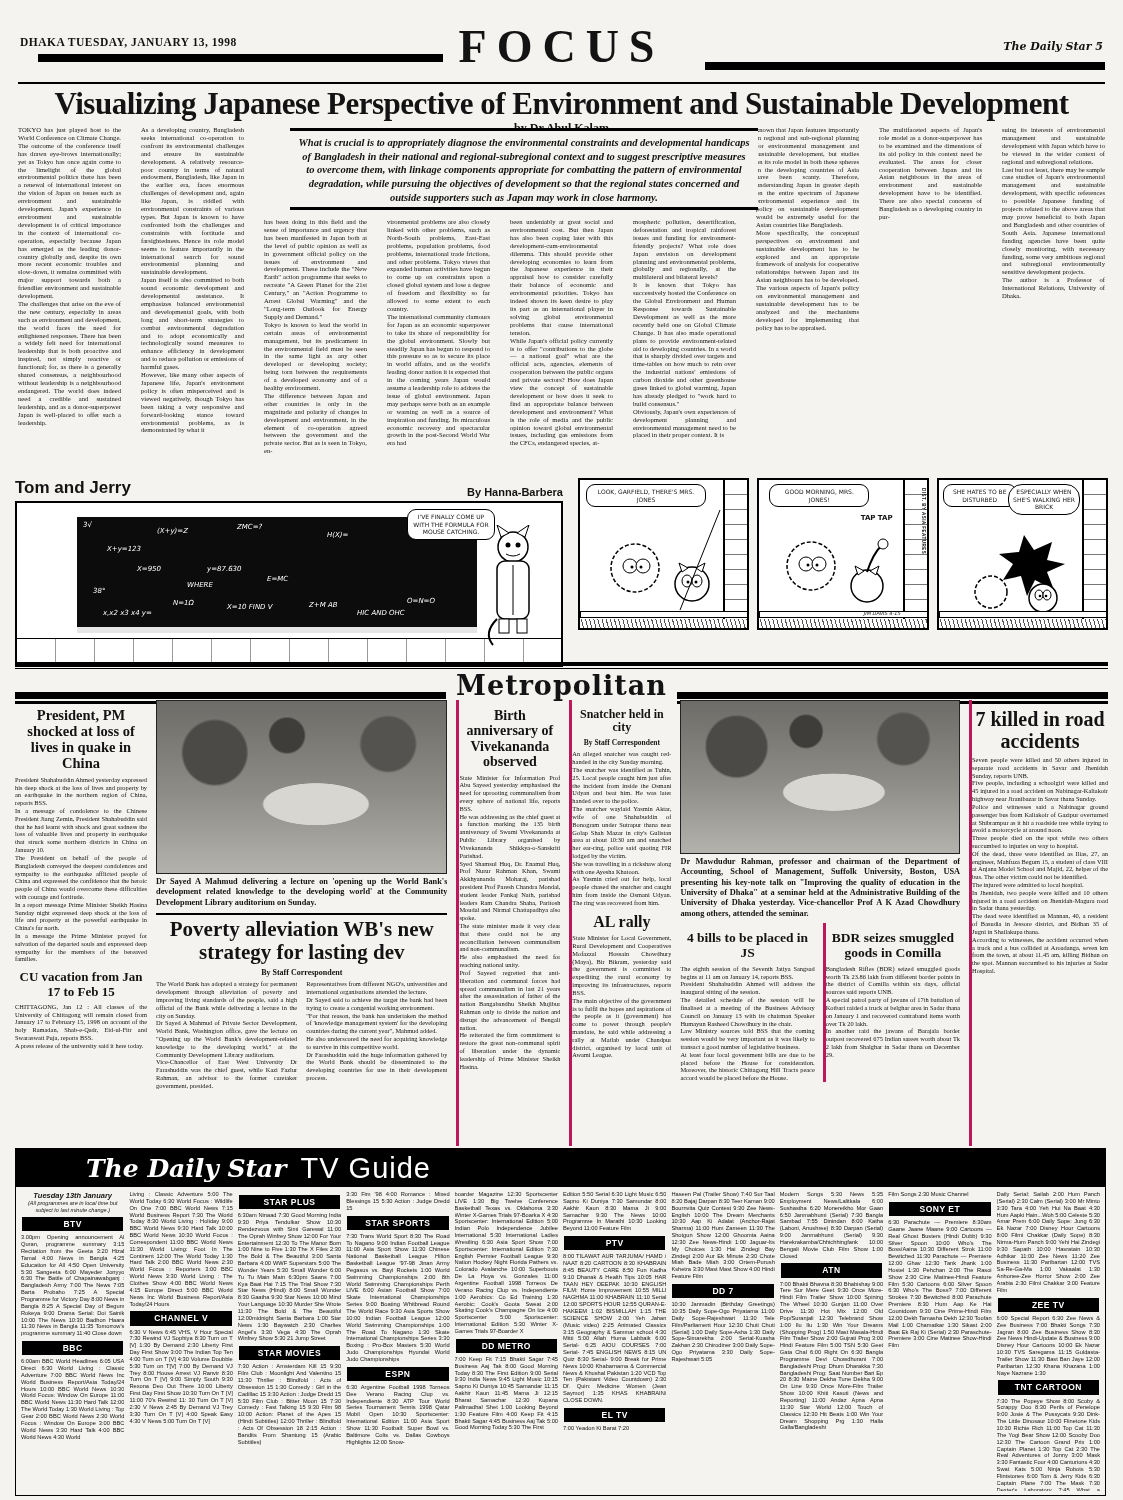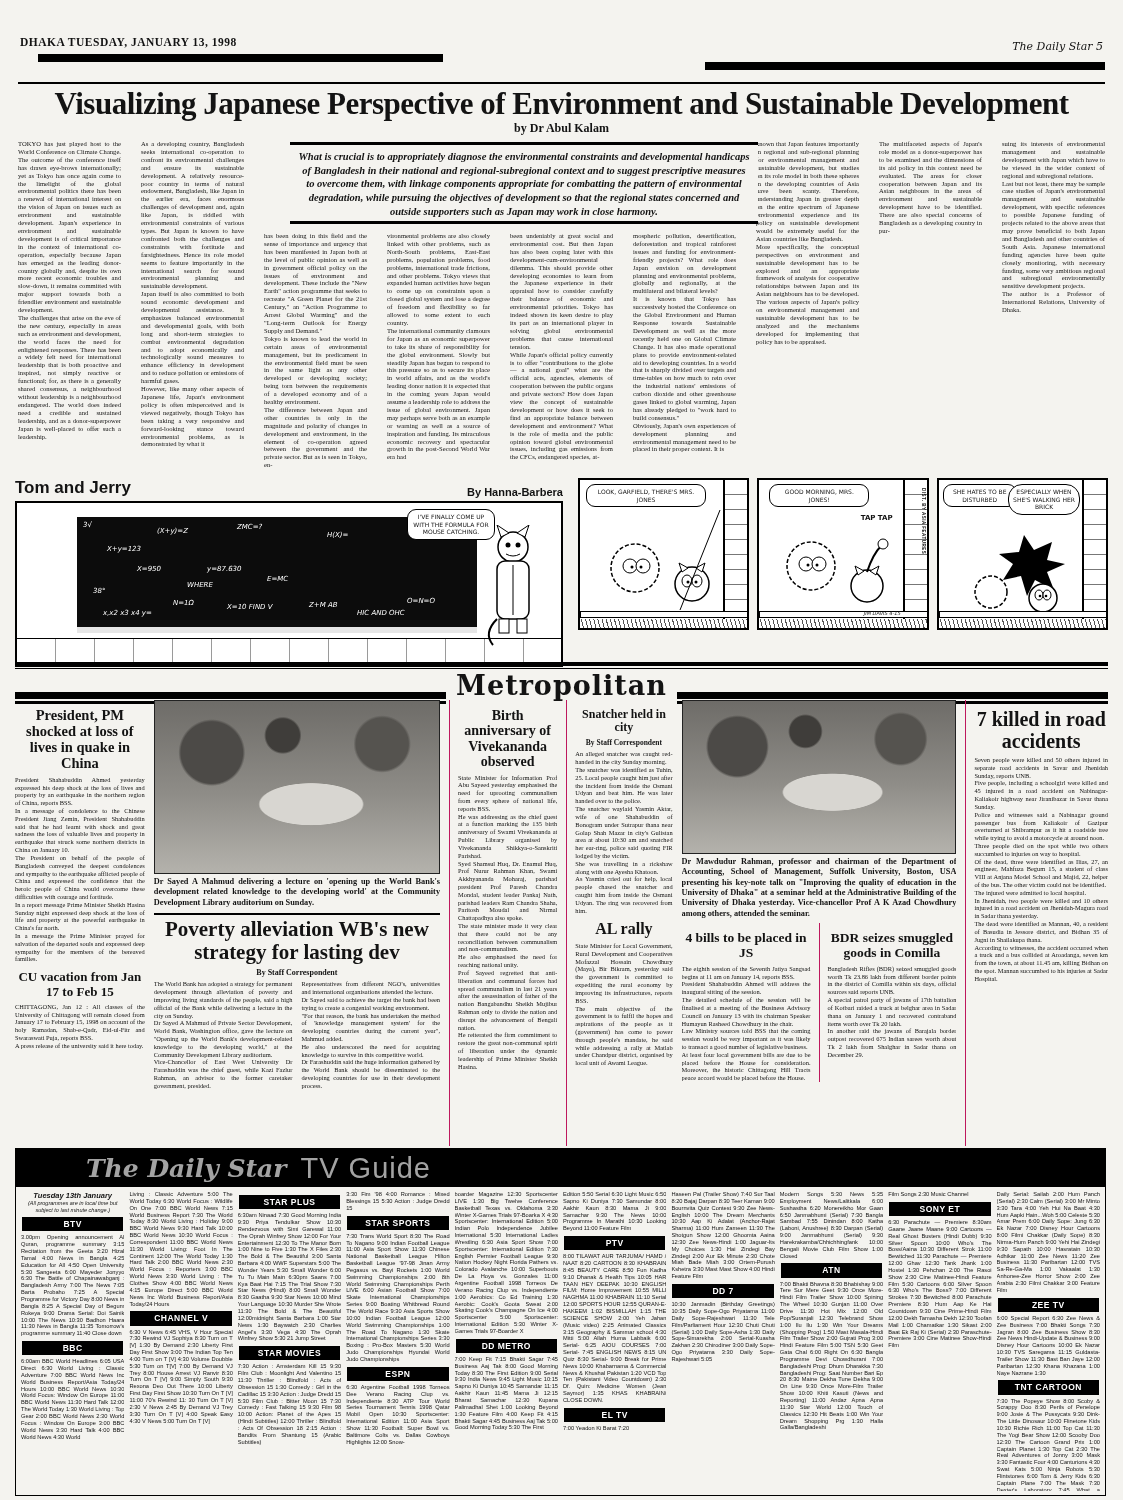--- a/index.html
+++ b/index.html
@@ -3,32 +3,32 @@
 <meta charset="utf-8">
 <style>
   html,body{margin:0;padding:0;}
   body{width:1123px;height:1500px;position:relative;background:#f4f3ef;color:#131313;
        font-family:"Liberation Serif",serif;overflow:hidden;}
   
   #masthead{position:absolute;left:18px;top:24px;width:1087px;height:58px;}
   .mdate{position:absolute;left:2px;top:12px;font-weight:bold;font-size:11.5px;letter-spacing:.5px;}
   .msection{position:absolute;left:50%;transform:translateX(-50%);top:-4px;font-weight:bold;
             font-size:46px;letter-spacing:10px;font-family:"Liberation Serif",serif;}
-  .mpaper{position:absolute;right:2px;top:16px;font-weight:normal;font-style:italic;
+  .mpaper{position:absolute;right:2px;top:16px;font-weight:bold;font-style:italic;
           font-size:11px;font-family:"DejaVu Serif",serif;}
   .bar{position:absolute;background:#000;height:8px;}
   .bl{left:20px;top:30px;width:405px;}
   .br{right:0;top:38px;width:400px;}
   #mrule{position:absolute;left:18px;top:82px;width:1087px;border-top:2px solid #000;}
   
   #headline{position:absolute;left:18px;top:86px;width:1087px;margin:0;text-align:center;
             font-size:31px;font-weight:bold;letter-spacing:-.5px;white-space:nowrap;}
   #fbyline{position:absolute;left:18px;top:121px;width:1087px;text-align:center;
            font-weight:bold;font-size:12px;}
-  #farticle{position:absolute;left:18px;top:140px;width:1087px;height:338px;display:flex;gap:20px;}
+  #farticle{position:absolute;left:18px;top:126px;width:1087px;height:338px;display:flex;gap:20px;}
   .fcol{flex:1;overflow:hidden;font-size:6.6px;line-height:1.2;text-align:justify;
         white-space:pre-line;height:338px;}
   .under-quote{padding-top:92px;height:246px;}
   #quotebox{position:absolute;left:272px;top:2px;width:468px;height:82px;
             border-top:3px solid #000;border-bottom:3px solid #000;padding:5px 8px;
             font-weight:bold;font-style:italic;font-size:10.5px;line-height:1.3;
             text-align:center;background:#f4f3ef;box-sizing:border-box;overflow:hidden;}
   
   .comic-h{font-family:"Liberation Sans",sans-serif;font-weight:bold;}
   #tj{position:absolute;left:15px;top:478px;width:548px;}
@@ -65,55 +65,56 @@
   #metroband{position:absolute;left:15px;top:662px;width:1093px;}
   #metroband .toprule{border-top:4px solid #000;border-bottom:1px solid #000;height:2px;}
   #metroband .mid{display:flex;align-items:flex-end;gap:10px;margin-top:1px;}
   #metroband .mbar{flex:1;height:7px;background:#000;border-bottom:2px solid #f4f3ef;box-shadow:0 3px #000;}
   #metroband .mtitle{font-weight:bold;font-size:27px;font-family:"DejaVu Serif",serif;letter-spacing:1px;}
   #metro{position:absolute;left:15px;top:700px;width:1093px;height:446px;display:flex;gap:9px;}
   .mcol{overflow:hidden;height:446px;}
   .mhead{font-weight:bold;text-align:center;line-height:1.1;margin:8px 0 4px;}
   .mbody{font-size:6.4px;line-height:1.22;text-align:justify;white-space:pre-line;}
   .mby{font-weight:bold;font-size:8px;text-align:center;margin:2px 0 3px;}
-  .vr{border-left:1px solid #be185d;padding-left:8px;}
+  .vr{border-left:3px solid #be185d;}
   .photo{border:1px solid #222;background:
      radial-gradient(ellipse 60% 40% at 55% 60%,#d8d6d1 0 30%,transparent 31%),
      radial-gradient(circle at 20% 30%,#4c4a47 0 12%,transparent 13%),
      radial-gradient(circle at 80% 25%,#55534f 0 10%,transparent 11%),
      radial-gradient(circle at 45% 20%,#3f3d3a 0 8%,transparent 9%),
      linear-gradient(#6e6c68,#8f8d88 55%,#b4b2ac);}
   .caption{font-weight:bold;font-size:8.3px;line-height:1.25;text-align:justify;margin-top:3px;}
   #m3head{font-size:21px;border-top:2px solid #000;padding-top:3px;margin-top:5px;}
   .twocol{column-count:2;column-gap:9px;}
   .subrow{display:flex;gap:8px;margin-top:4px;}
   .subrow>div{flex:1;overflow:hidden;}
   
   #tvguide{position:absolute;left:15px;top:1148px;width:1091px;height:348px;border:1px solid #000;
            box-sizing:border-box;background:#f4f3ef;}
-  #tvbanner{height:38px;background:#000;color:#a3a3a3;display:flex;align-items:center;padding-left:70px;gap:14px;}
+  #tvbanner{height:38px;background:#000;color:#ffffff;display:flex;align-items:center;padding-left:70px;gap:14px;}
   #tvbanner .bl1{font-family:"DejaVu Serif",serif;font-style:italic;font-weight:bold;font-size:25px;}
   #tvbanner .bl2{font-family:"Liberation Sans",sans-serif;font-weight:normal;font-size:29px;letter-spacing:1px;}
   #tvcols{display:grid;grid-template-columns:repeat(10,1fr);gap:5px;padding:4px 5px;height:300px;}
   .tvcol{overflow:hidden;font-family:"Liberation Sans",sans-serif;font-size:5.7px;line-height:1.2;
          text-align:justify;}
   .ch{background:#000;color:#fff;font-family:"Liberation Sans",sans-serif;font-weight:bold;
       font-size:8.5px;text-align:center;padding:2px 0;margin:4px 1px 3px;letter-spacing:.5px;}
   .tvday{font-weight:bold;font-style:italic;font-size:7.5px;text-align:center;}
   .tvnote{font-style:italic;font-size:5.5px;text-align:center;margin-bottom:2px;}
   svg{display:block;}
 </style>
 </head>
 <body>
 
 <div id="page">
 
   <header id="masthead">
     <div class="mdate">DHAKA TUESDAY, JANUARY 13, 1998</div>
     <div class="bar bl"></div>
+    <div class="msection">FOCUS</div>
     <div class="bar br"></div>
     <div class="mpaper">The Daily Star 5</div>
   </header>
   <div id="mrule"></div>
 
   <h1 id="headline">Visualizing Japanese Perspective of Environment and Sustainable Development</h1>
   <div id="fbyline">by Dr Abul Kalam</div>
 
   <section id="farticle">
     <div id="quotebox"><span>What is crucial is to appropriately diagnose the environmental constraints and developmental handicaps of Bangladesh in their national and regional-subregional context and to suggest prescriptive measures to overcome them, with linkage components appropriate for combatting the pattern of environmental degradation, while pursuing the objectives of development so that the regional states concerned and outside supporters such as Japan may work in close harmony.</span></div>

